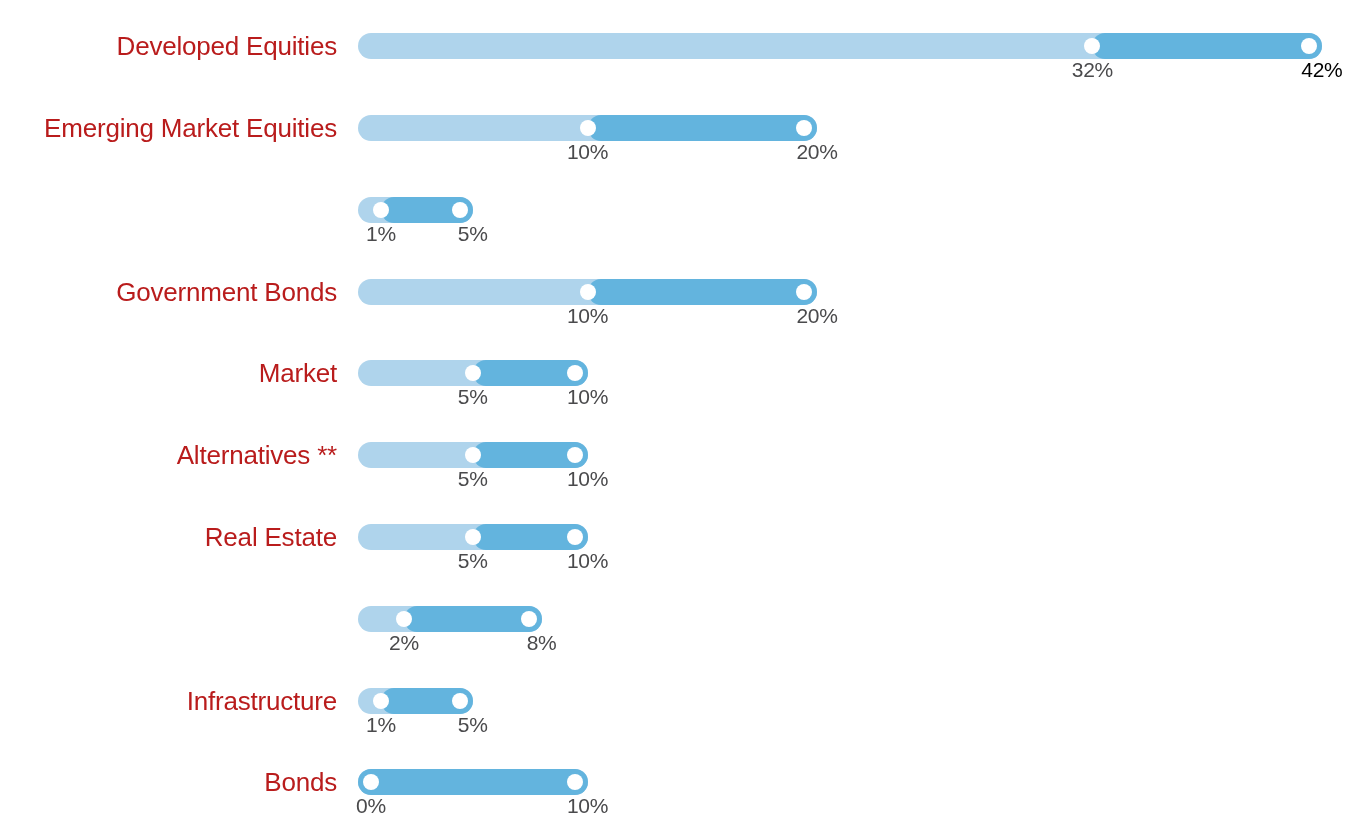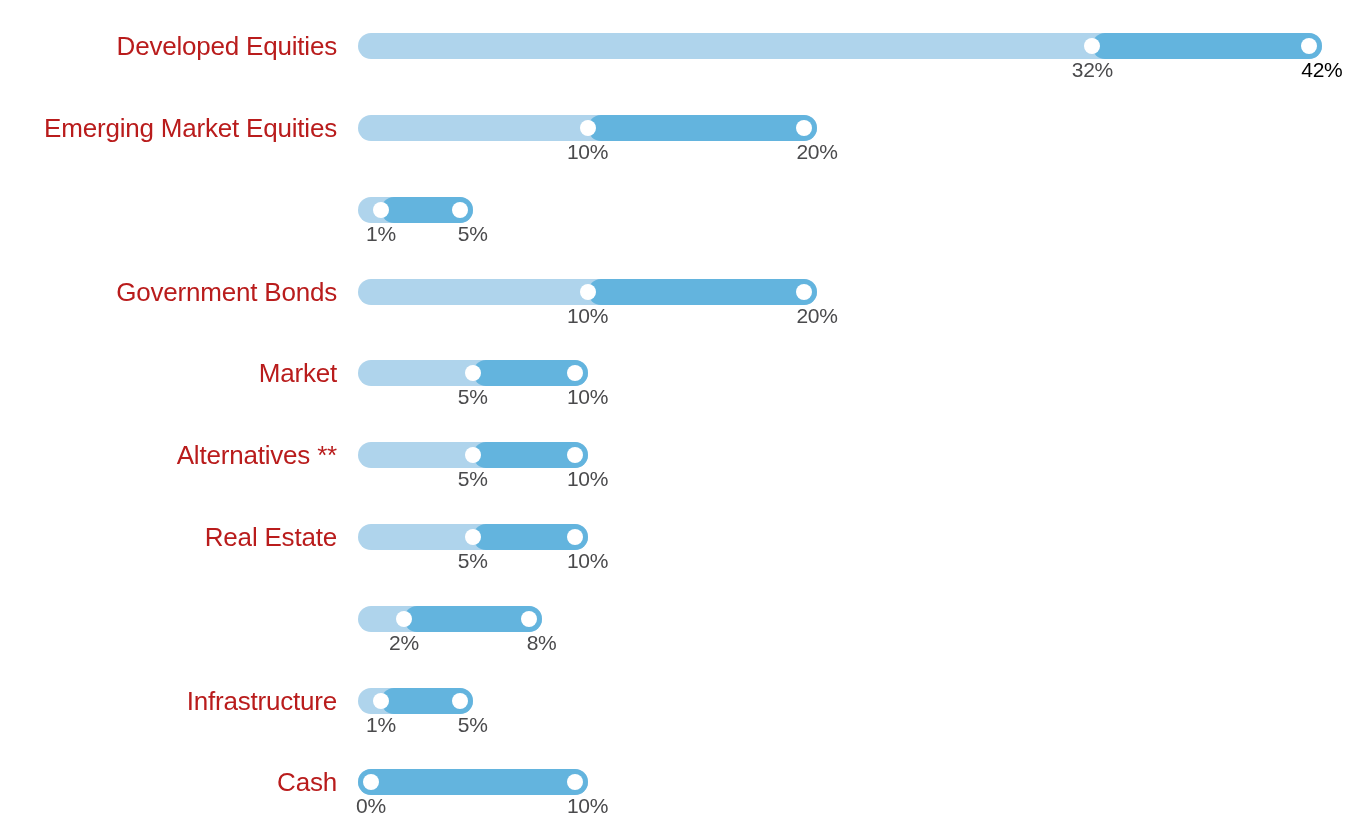--- a/index.html
+++ b/index.html
@@ -186,21 +186,21 @@
         <div class="track" style="width: 114.75px; background: rgb(175, 212, 236);">
           <div class="fill" style="left: 22.95px; width: 91.8px; background: rgb(99, 180, 222);"></div>
           <div class="knob" style="left: 14.95px; background: rgb(255, 255, 255);"></div>
           <div class="knob" style="left: 93.75px; background: rgb(255, 255, 255);"></div>
         </div>
         <div class="value-label" style="left: 22.95px; color: rgb(74, 74, 76);">1%</div>
         <div class="value-label" style="left: 114.75px; color: rgb(74, 74, 76);">5%</div>
       </div>
     </div>
     <div class="row" style="top: 741.3px;">
-      <div class="row-label">Cash</div>
+      <div class="row-label">Bonds</div>
       <div class="track-area">
         <div class="track" style="width: 229.5px; background: rgb(175, 212, 236);">
           <div class="fill" style="left: 0px; width: 229.5px; background: rgb(99, 180, 222);"></div>
           <div class="knob" style="left: 5px; background: rgb(255, 255, 255);"></div>
           <div class="knob" style="left: 208.5px; background: rgb(255, 255, 255);"></div>
         </div>
         <div class="value-label" style="left: 13px; color: rgb(74, 74, 76);">0%</div>
         <div class="value-label" style="left: 229.5px; color: rgb(74, 74, 76);">10%</div>
       </div>
     </div>

